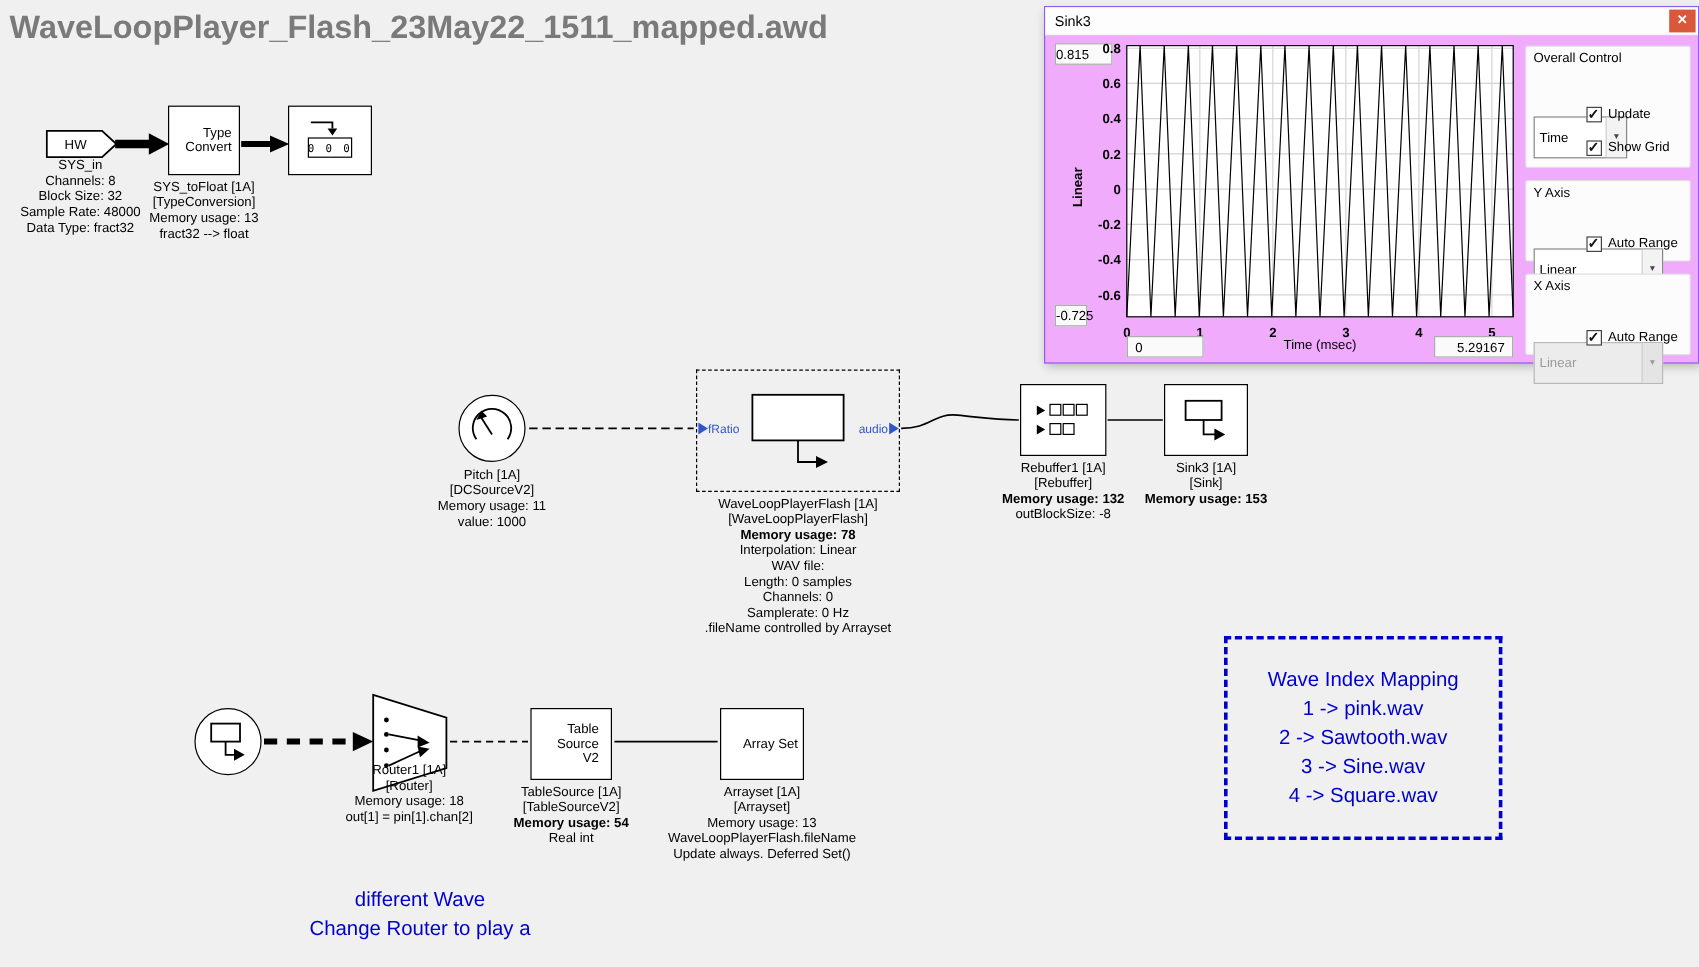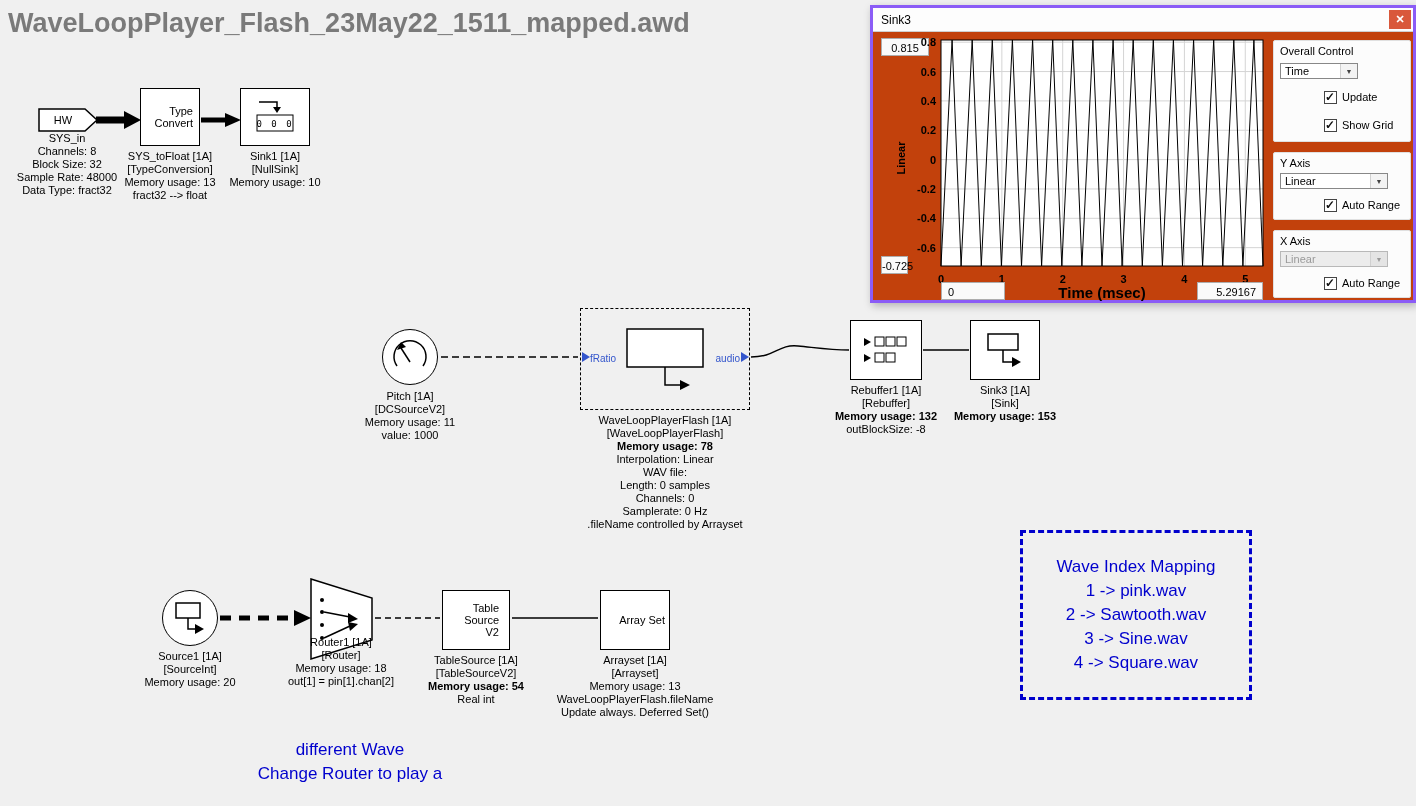--- a/index.html
+++ b/index.html
@@ -17,40 +17,40 @@
   .digits{font-family:"DejaVu Sans Mono",monospace;font-size:9px;letter-spacing:2px;fill:#000;}
   .cap{position:absolute;font-size:11px;line-height:13px;text-align:center;color:#000;}
   .cap .b{font-weight:bold;}
   .pinlabel{position:absolute;color:var(--pin_blue,#3355cc);font-size:10px;}
   .annot-box{position:absolute;border:3px dashed var(--annotation_blue,#0000cd);color:var(--annotation_blue,#0000cd);
              display:flex;flex-direction:column;justify-content:center;text-align:center;
              font-size:17px;line-height:24px;box-sizing:border-box;}
   .annot-text{position:absolute;color:var(--annotation_blue,#0000cd);font-size:17px;line-height:24px;text-align:center;}
 
   
-  .scope-window{position:absolute;left:870px;top:5px;width:546px;height:298px;background:#c2410c;
-                border:3px solid #8b5cf6;box-shadow:2px 3px 8px rgba(0,0,0,.25);box-sizing:border-box;}
+  .scope-window{position:absolute;left:870px;top:5px;width:546px;height:298px;background:#f0abfc;
+                border:1px solid #8b5cf6;box-shadow:2px 3px 8px rgba(0,0,0,.25);box-sizing:border-box;}
   .titlebar{position:relative;height:24px;background:#fdfdfd;border-bottom:1px solid #cfcfcf;
             font-size:12px;line-height:24px;padding-left:8px;box-sizing:border-box;}
   .closebtn{position:absolute;right:2px;top:2px;width:22px;height:19px;background:var(--close_red,#d9583b);
             color:#fff;font-size:11px;line-height:19px;text-align:center;font-weight:bold;cursor:default;}
   .scope-body{position:relative;width:100%;height:272px;}
   .valbox{position:absolute;height:18px;background:#fafafa;border:1px solid #adadad;font-size:11px;
-          line-height:18px;text-align:center;box-sizing:border-box;}
+          line-height:18px;box-sizing:border-box;}
   .ylab{position:absolute;left:2px;top:118px;width:56px;height:16px;transform:rotate(-90deg);
         font-size:11px;font-weight:bold;text-align:center;}
-  .xlab{position:absolute;font-size:15px;font-weight:bold;text-align:center;}
+  .xlab{position:absolute;font-size:11px;font-weight:normal;text-align:center;}
   .grid{stroke:#d4d4d4;stroke-width:1;}
   .frame{fill:none;stroke:#000;stroke-width:1;}
   .wave{fill:none;stroke:#000;stroke-width:1;}
   .tick{font-family:"Liberation Sans",sans-serif;font-size:11px;font-weight:bold;fill:#000;}
   .group{position:absolute;background:#fcfcfc;border:1px solid #e0e0e0;border-radius:2px;font-size:11px;box-sizing:border-box;}
   .glabel{position:absolute;left:6px;top:4px;}
-  .dd{position:absolute;height:16px;background:#fff;border:1px solid #888;font-size:11px;display:flex;
-      align-items:center;box-sizing:border-box;}
+  .dd{position:absolute;height:35px;background:#fff;border:1px solid #888;font-size:11px;display:flex;
+      align-items:center;box-sizing:border-box;margin-top:36px;}
   .dd .t{flex:1;padding-left:4px;white-space:nowrap;}
   .dd .a{width:16px;height:100%;display:flex;align-items:center;justify-content:center;font-size:7px;
          color:#444;border-left:1px solid #d0d0d0;background:#f3f3f3;}
   .dd.disabled{background:#ececec;color:#9a9a9a;border-color:#b8b8b8;}
   .dd.disabled .a{background:#e4e4e4;color:#9a9a9a;}
   .cbrow{position:absolute;display:flex;gap:5px;font-size:11px;white-space:nowrap;padding-left:44px;}
   .cb{width:13px;height:13px;background:#fff;border:1px solid #444;display:inline-block;position:relative;box-sizing:border-box;}
   .cb.checked::after{content:"✓";position:absolute;left:0px;top:-2px;font-size:12px;font-weight:bold;color:#111;}
 </style>
 </head>
@@ -113,25 +113,20 @@
     </div>
 
   <div class="block" style="left:240px;top:88px;width:70px;height:58px">
     <svg width="48" height="40">
       <path d="M8 5 H26 V10" fill="none" stroke="#000" stroke-width="1.5"></path>
       <polygon points="22,10 30,10 26,16" fill="#000"></polygon>
       <rect x="6" y="18" width="36" height="16" fill="#fff" stroke="#000"></rect>
       <text x="24" y="30" text-anchor="middle" class="digits">0 0 0</text>
     </svg>
   </div>
-  <div class="cap" style="left:215px;top:150px;width:120px">
-      <div>Sink1 [1A]</div>
-      <div>[NullSink]</div>
-      <div>Memory usage: 10</div>
-    </div>
 
   <div class="block circle" style="left:382px;top:329px;width:56px;height:56px">
     <svg width="52" height="52">
       <path d="M13 35 A 16 16 0 1 1 39 35" fill="none" stroke="#000" stroke-width="1.5"></path>
       <line x1="26" y1="31" x2="17" y2="17" stroke="#000" stroke-width="1.5"></line>
       <polygon points="13,19 17,11 22,16" fill="#000"></polygon>
     </svg>
   </div>
   <div class="cap" style="left:330px;top:390px;width:160px">
       <div>Pitch [1A]</div>
@@ -192,25 +187,20 @@
       <div class="b">Memory usage: 153</div>
     </div>
 
   <div class="block circle" style="left:162px;top:590px;width:56px;height:56px">
     <svg width="44" height="42">
       <rect x="8" y="6" width="24" height="15" fill="#fff" stroke="#000" stroke-width="1.5"></rect>
       <path d="M20 21 V32 H28" fill="none" stroke="#000" stroke-width="1.5"></path>
       <polygon points="27,27 36,32 27,37" fill="#000"></polygon>
     </svg>
   </div>
-  <div class="cap" style="left:115px;top:650px;width:150px">
-      <div>Source1 [1A]</div>
-      <div>[SourceInt]</div>
-      <div>Memory usage: 20</div>
-    </div>
 
   <svg class="abs" style="left:310px;top:578px" width="64" height="82">
     <polygon points="1,1 62,20 62,62 1,81" fill="#fff" stroke="#000" stroke-width="1.5"></polygon>
     <g fill="#000">
       <circle cx="12" cy="22" r="2"></circle>
         <circle cx="12" cy="34" r="2"></circle>
         <circle cx="12" cy="47" r="2"></circle>
         <circle cx="12" cy="60" r="2"></circle>
       <line x1="14" y1="34" x2="40" y2="39" stroke="#000" stroke-width="1.5"></line>
       <polygon points="38,35 48,41 38,45"></polygon>

